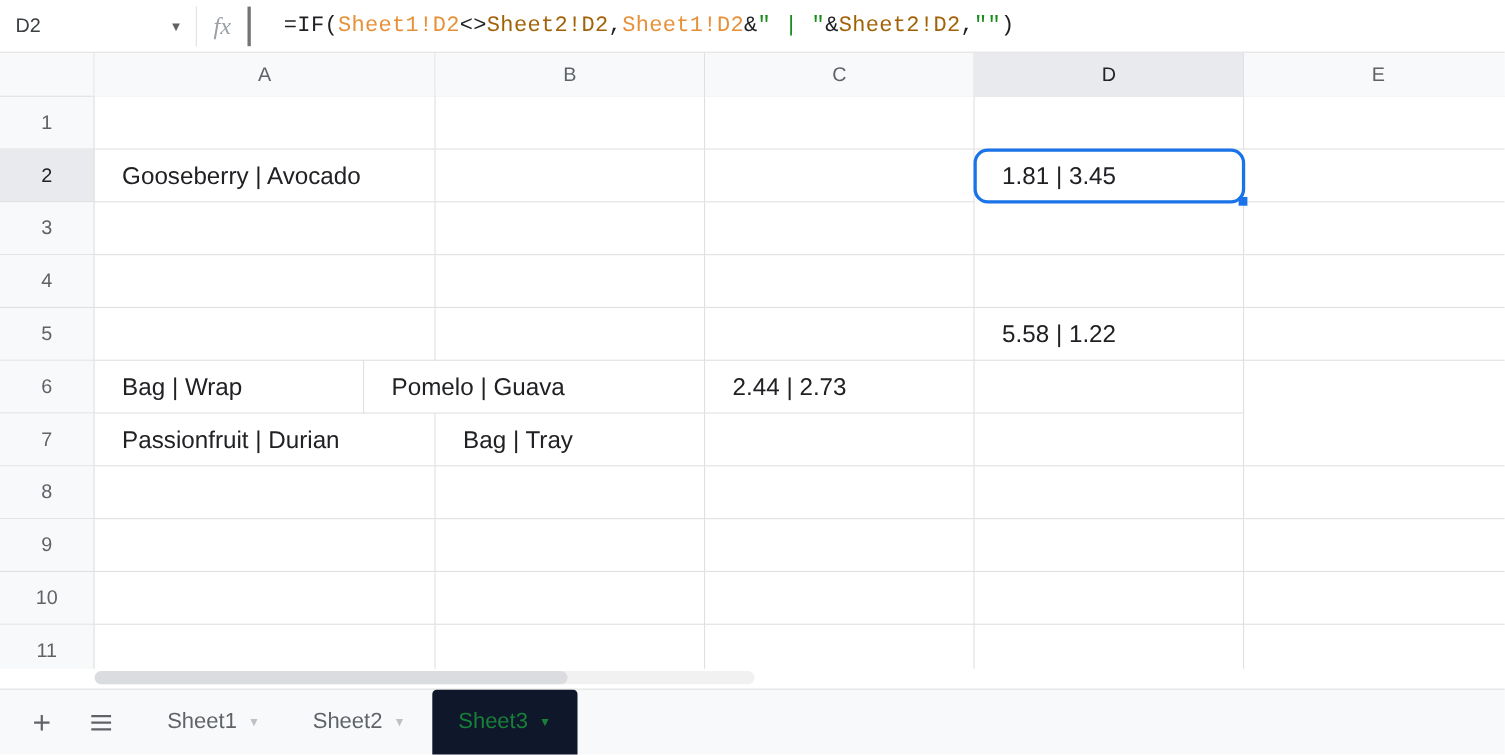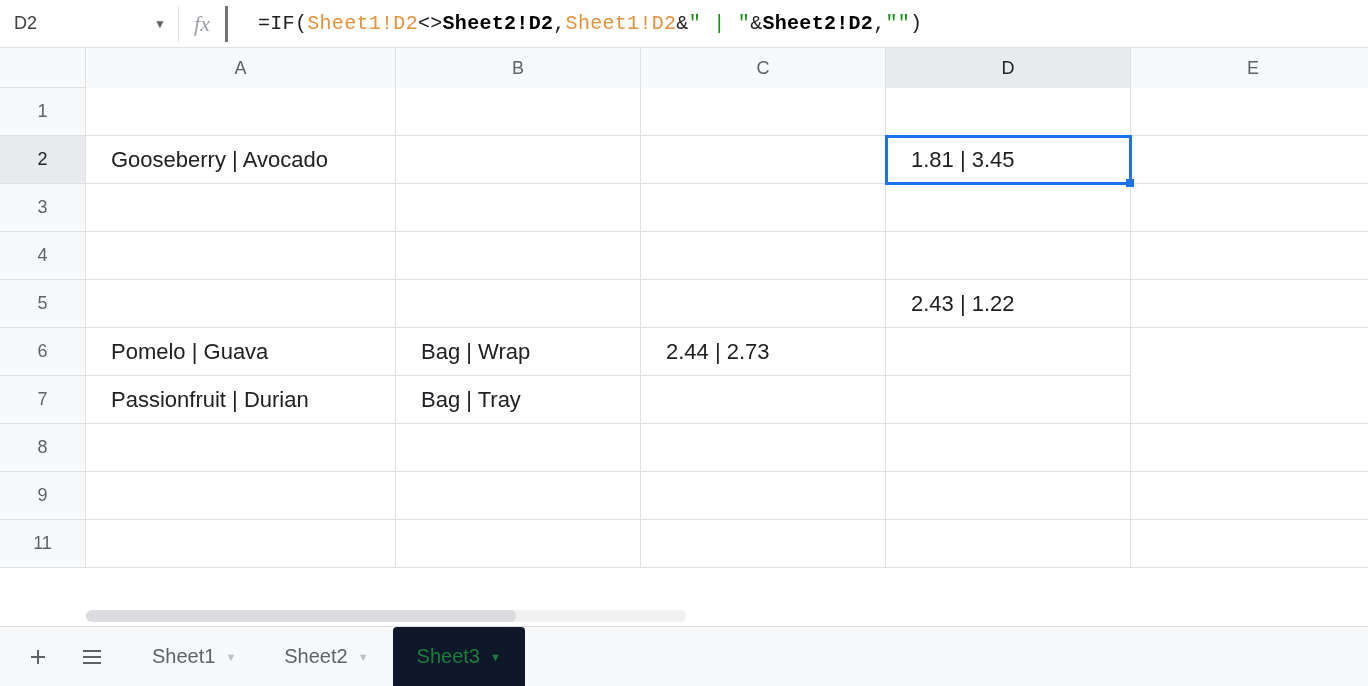--- a/index.html
+++ b/index.html
@@ -59,21 +59,21 @@
       padding: 0 30px;
       font-family: 'Consolas', 'Courier New', monospace;
       font-size: 20px;
       color: #333;
       letter-spacing: 0.3px;
     }
     .formula-build .eq { color: #202124; }
     .formula-build .fn { color: #202124; }
     .formula-build .paren { color: #202124; }
     .formula-build .sheet1 { color: #E69138; margin-top: 40px; }
-    .formula-build .sheet2 { color: #000000; font-weight: bold; }
+    .formula-build .sheet2 { color: #a16207; }
     .formula-build .op { color: #202124; }
     .formula-build .str { color: #1A8E1A; }
     .formula-build .comma { color: #202124; }
 
     .grid-area {
       flex: 1;
       position: relative;
       overflow: hidden;
       display: flex;
       flex-direction: column;
@@ -138,20 +138,21 @@
       font-size: 22px;
       color: #202124;
       position: relative;
       white-space: nowrap;
       overflow: visible;
     }
     .cell.selected {
       outline: 3px solid #1a73e8;
       outline-offset: -2px;
       z-index: 2;
+      border-radius: 12px;
     }
     .cell.selected::after {
       content: '';
       position: absolute;
       right: -4px;
       bottom: -4px;
       width: 8px;
       height: 8px;
       background: #1a73e8;
       z-index: 3;
@@ -292,27 +293,27 @@
         <div class="cell col-B"></div>
         <div class="cell col-C"></div>
         <div class="cell col-D"></div>
         <div class="cell col-E"></div>
       </div>
       <div class="row">
         <div class="row-header">5</div>
         <div class="cell col-A"></div>
         <div class="cell col-B"></div>
         <div class="cell col-C"></div>
-        <div class="cell col-D">2.43 | 1.22</div>
+        <div class="cell col-D">5.58 | 1.22</div>
         <div class="cell col-E"></div>
       </div>
       <div class="row">
         <div class="row-header">6</div>
+        <div class="cell col-B">Bag | Wrap</div>
         <div class="cell col-A">Pomelo | Guava</div>
-        <div class="cell col-B">Bag | Wrap</div>
         <div class="cell col-C">2.44 | 2.73</div>
         <div class="cell col-E"></div>
       </div>
       <div class="row">
         <div class="row-header">7</div>
         <div class="cell col-A">Passionfruit | Durian</div>
         <div class="cell col-B">Bag | Tray</div>
         <div class="cell col-C"></div>
         <div class="cell col-D"></div>
         <div class="cell col-E"></div>
@@ -320,20 +321,28 @@
       <div class="row">
         <div class="row-header">8</div>
         <div class="cell col-A"></div>
         <div class="cell col-B"></div>
         <div class="cell col-C"></div>
         <div class="cell col-D"></div>
         <div class="cell col-E"></div>
       </div>
       <div class="row">
         <div class="row-header">9</div>
+        <div class="cell col-A"></div>
+        <div class="cell col-B"></div>
+        <div class="cell col-C"></div>
+        <div class="cell col-D"></div>
+        <div class="cell col-E"></div>
+      </div>
+      <div class="row">
+        <div class="row-header">10</div>
         <div class="cell col-A"></div>
         <div class="cell col-B"></div>
         <div class="cell col-C"></div>
         <div class="cell col-D"></div>
         <div class="cell col-E"></div>
       </div>
       <div class="row">
         <div class="row-header">11</div>
         <div class="cell col-A"></div>
         <div class="cell col-B"></div>

